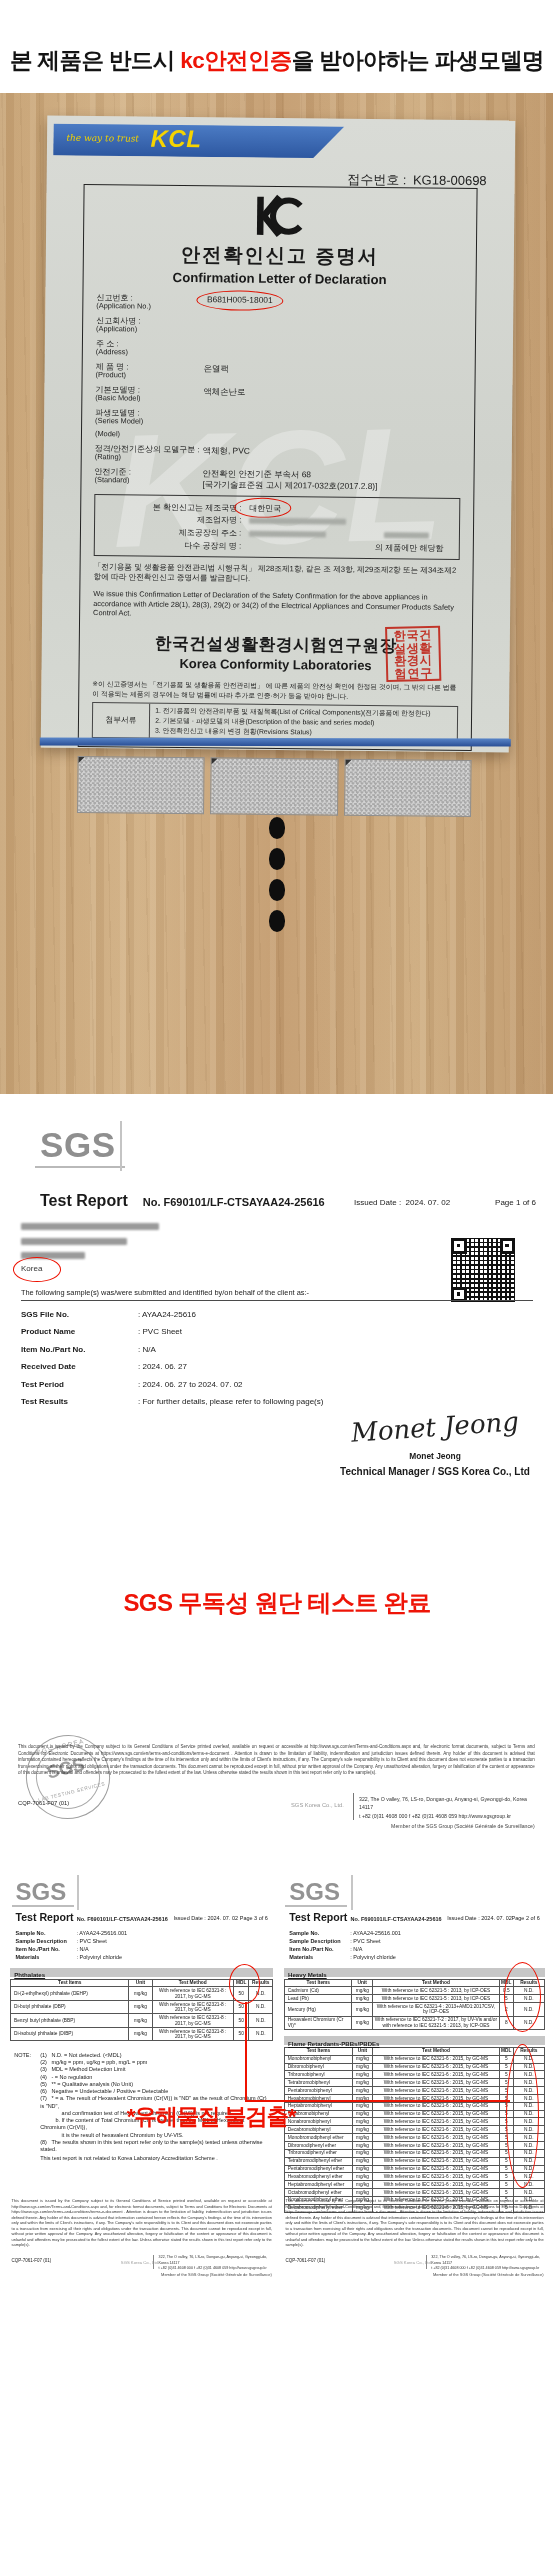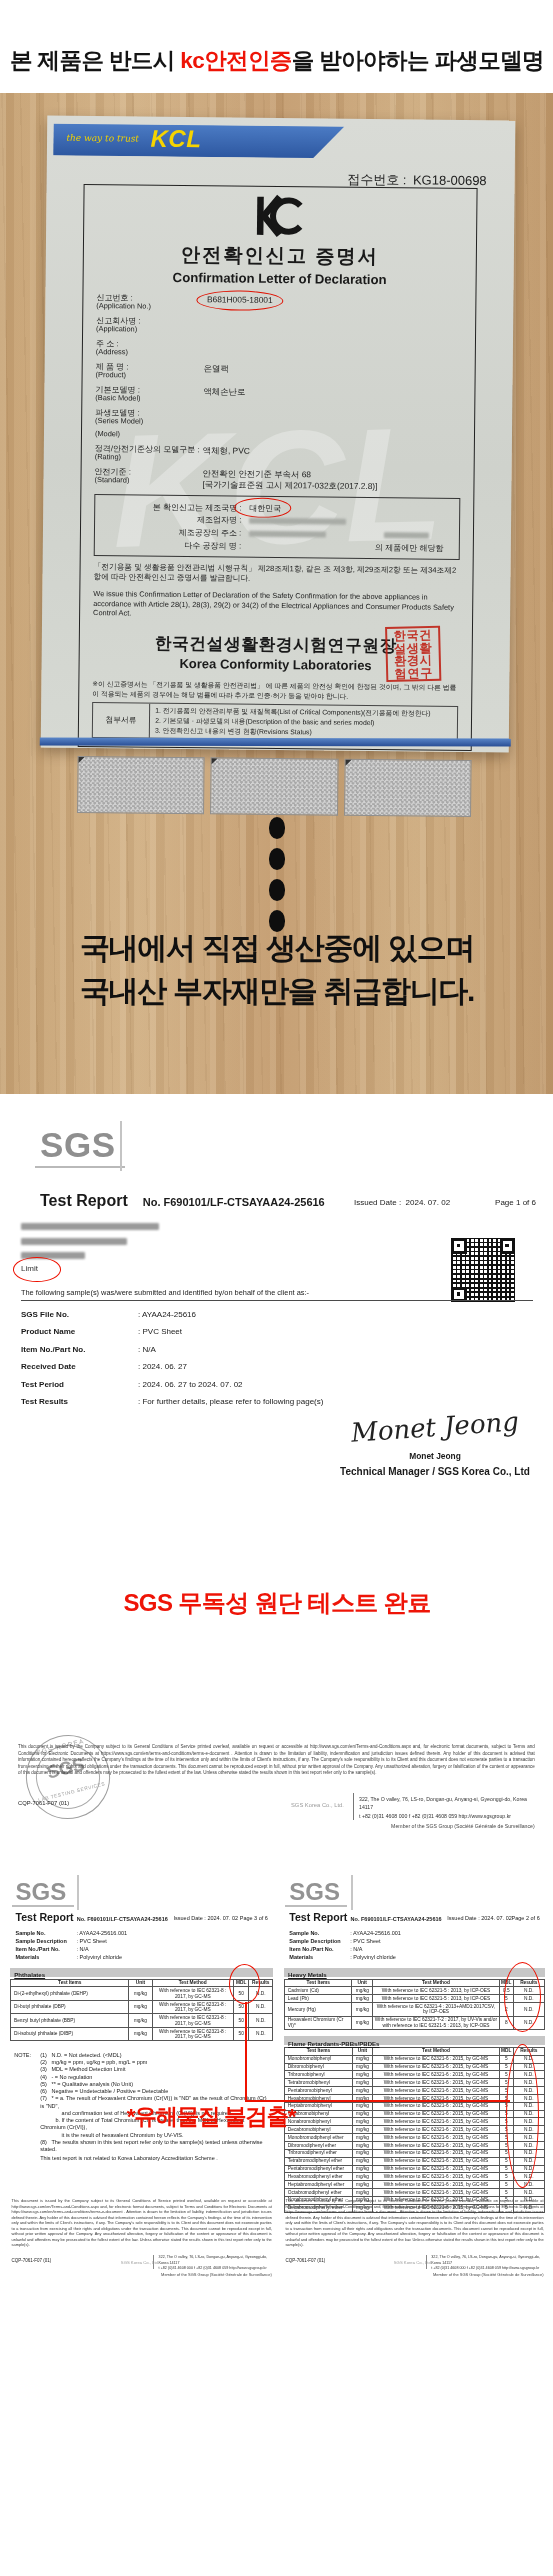--- a/index.html
+++ b/index.html
@@ -320,39 +320,35 @@
       <div class="bluestrip"></div>
     </div>
 
     <div class="dots">
       <span class="dot"></span>
       <span class="dot"></span>
       <span class="dot"></span>
       <span class="dot"></span>
     </div>
 
-    <div class="midtext">
-      <div>국내에서 직접 생산중에 있으며</div>
-      <div>국내산 부자재만을 취급합니다.</div>
-    </div>
   </section>
 
   <section id="report1">
     <div class="sgsbig">SGS</div>
     <div class="trline">
       <span class="t">Test Report</span><span class="no"><span>No.</span> <span>F690101/LF-CTSAYAA24-25616</span></span>
       <span class="iss"><span>Issued Date :</span>&nbsp;&nbsp;<span>2024. 07. 02</span></span>
       <span class="pg">Page 1 of 6</span>
     </div>
     <div class="clientblur">
       <div style="width:138px;"></div>
       <div style="width:106px;"></div>
       <div style="width:64px;"></div>
     </div>
-    <div class="korea">Limit</div>
+    <div class="korea">Korea</div>
     <div class="redellipse" style="left:13px;top:162px;width:48px;height:24.5px;"></div>
     <div class="qr">
       <i class="f1"></i>
         <i class="f2"></i>
         <i class="f3"></i>
     </div>
     <div class="introline">The following sample(s) was/were submitted and identified by/on behalf of the client as:-</div>
     <div class="rule"></div>
     <div class="r1fields">
         <div class="r1row">

